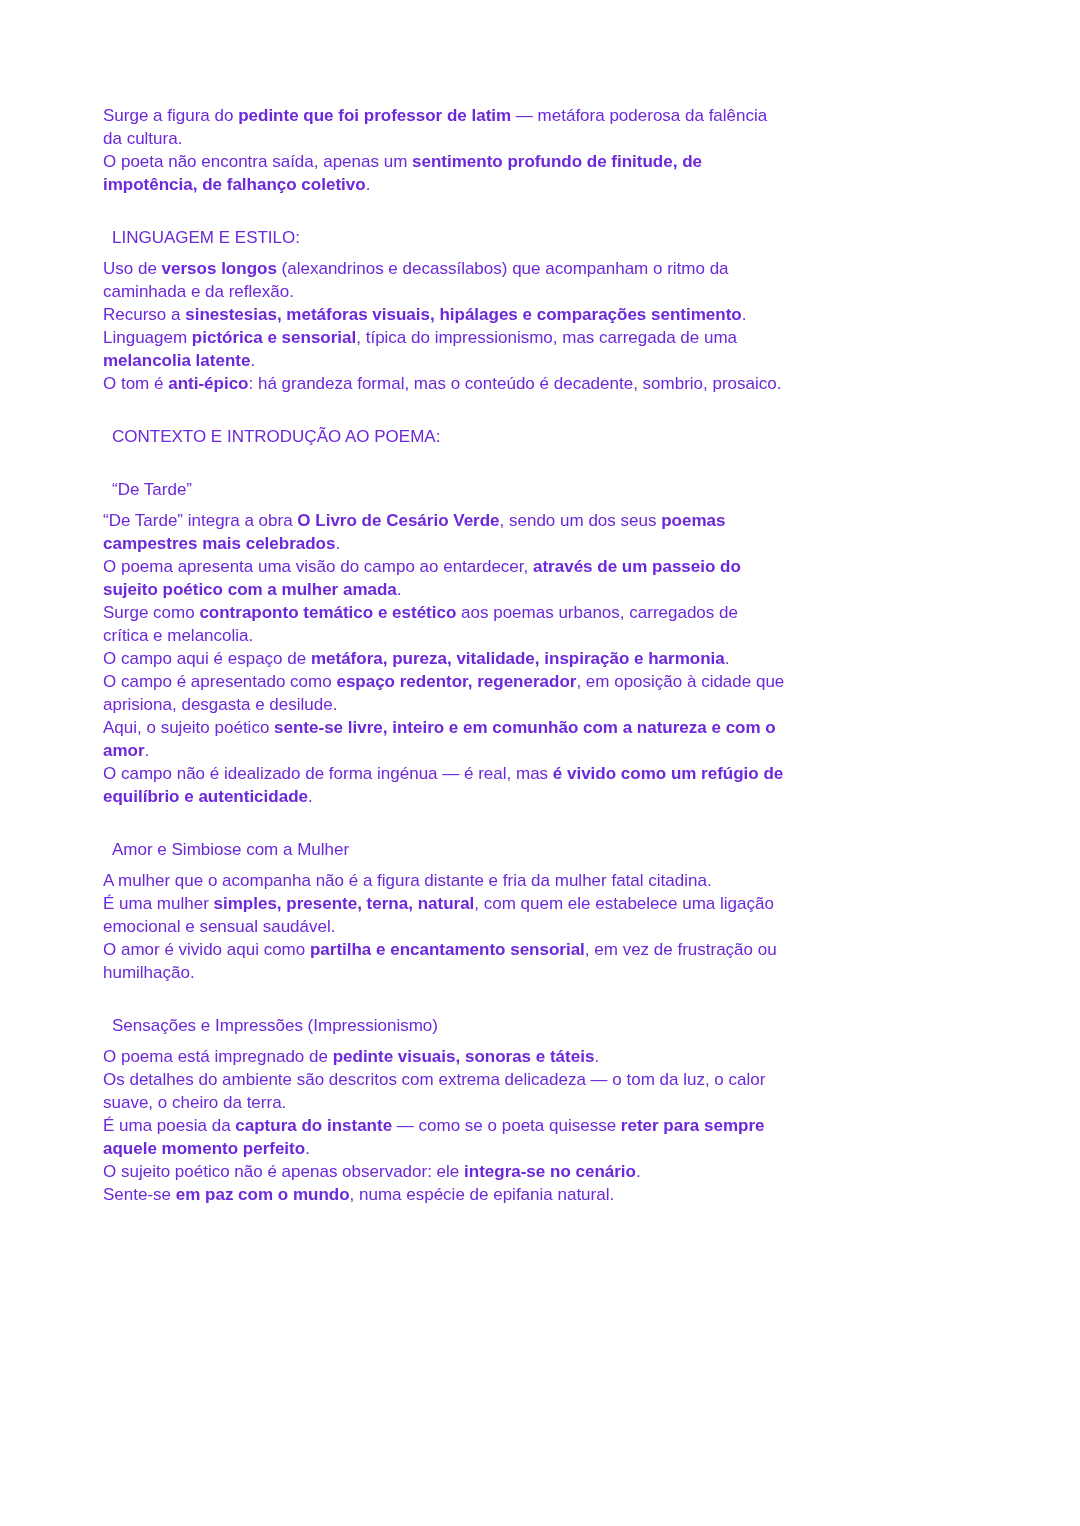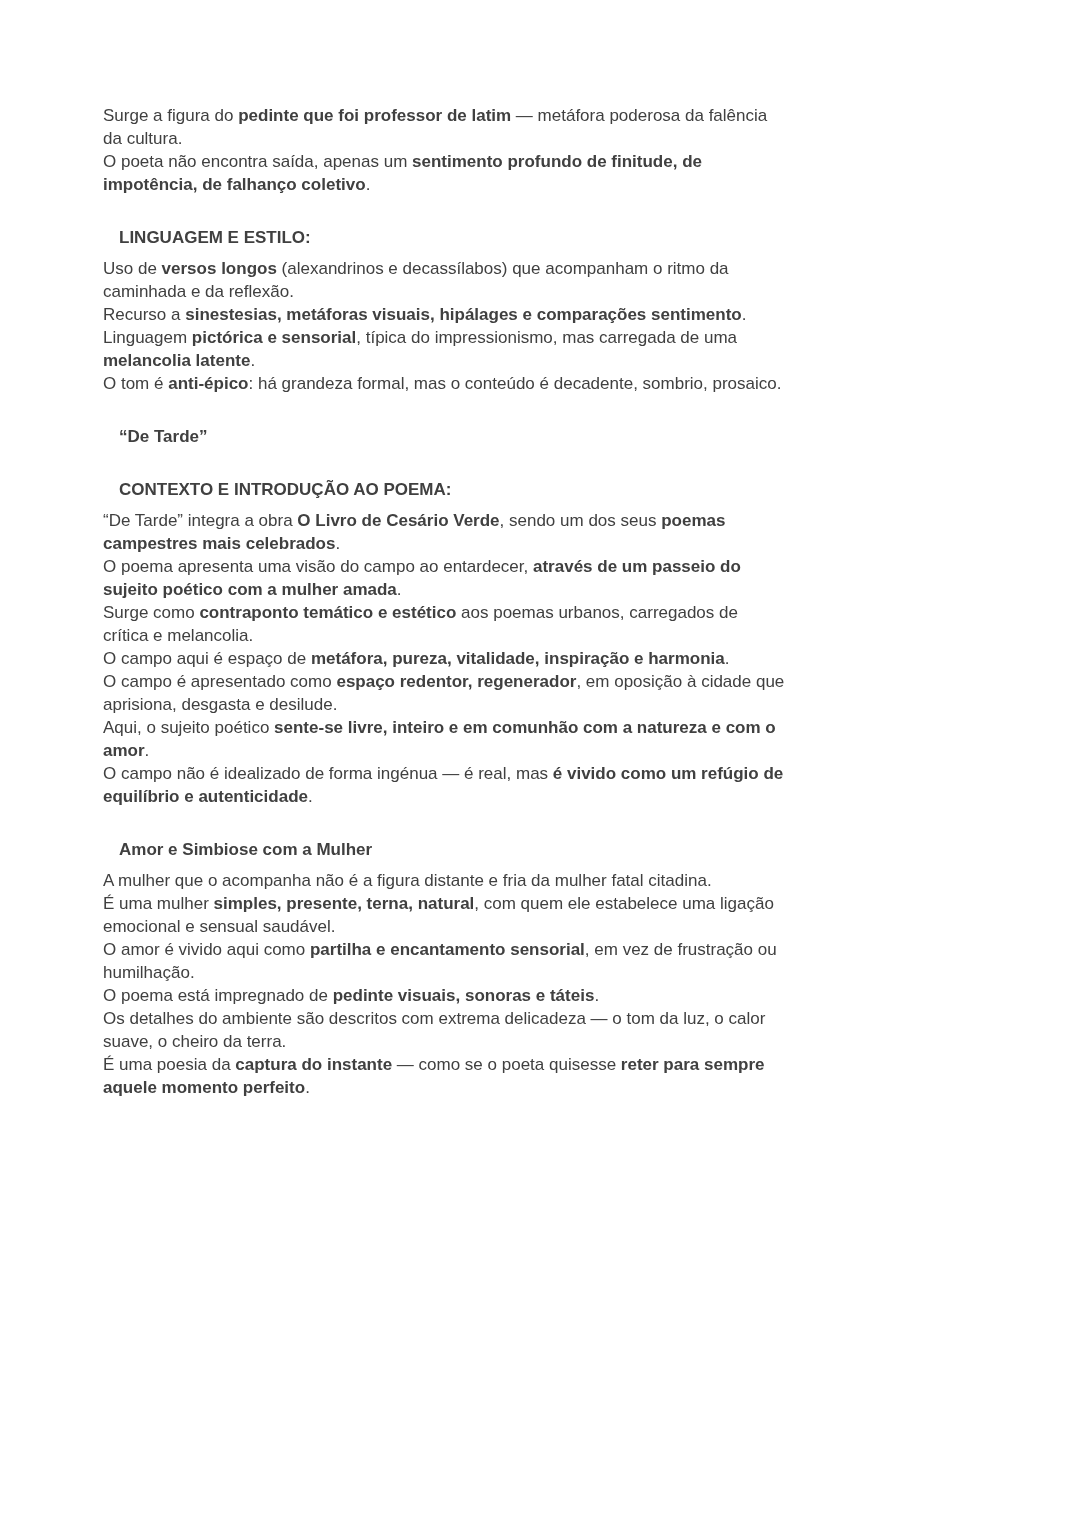--- a/index.html
+++ b/index.html
@@ -15,63 +15,66 @@
     font-size: 17px;
     line-height: 23px;
     color: #000000;
     overflow: hidden;
   }
   .para {
     margin: 0;
     white-space: pre-wrap;
   }
   .heading {
-    margin: 30px 0 8px 16px;
-    font-weight: 700;
+    margin: 30px 0 8px 9px;
+    font-weight: 400;
     white-space: pre-wrap;
   }
   #doc-content > .para:first-child { margin-top: 0; }
   .b { font-weight: 700; }
 </style>
 </head>
 <body>
 
 <div class="page">
-  <div id="doc-content" style="color: #404040;">
+  <div id="doc-content" style="color: #6d28d9;">
       <div class="para"><span>Surge a figura do </span><span class="b">pedinte que foi professor de latim</span><span> — metáfora poderosa da falência
 da cultura.
 </span><span>O poeta não encontra saída, apenas um </span><span class="b">sentimento profundo de finitude, de
 impotência, de falhanço coletivo</span><span>.</span></div>
       <div class="heading">LINGUAGEM E ESTILO:</div>
       <div class="para"><span>Uso de </span><span class="b">versos longos</span><span> (alexandrinos e decassílabos) que acompanham o ritmo da
 caminhada e da reflexão.
 </span><span>Recurso a </span><span class="b">sinestesias, metáforas visuais, hipálages e comparações sentimento</span><span>.
 Linguagem </span><span class="b">pictórica e sensorial</span><span>, típica do impressionismo, mas carregada de uma
 </span><span class="b">melancolia latente</span><span>.
 O tom é </span><span class="b">anti-épico</span><span>: há grandeza formal, mas o conteúdo é decadente, sombrio, prosaico.</span></div>
+      <div class="heading">CONTEXTO E INTRODUÇÃO AO POEMA:</div>
       <div class="heading">“De Tarde”</div>
-      <div class="heading">CONTEXTO E INTRODUÇÃO AO POEMA:</div>
       <div class="para"><span>“De Tarde” integra a obra </span><span class="b">O Livro de Cesário Verde</span><span>, sendo um dos seus </span><span class="b">poemas
 campestres mais celebrados</span><span>.
 O poema apresenta uma visão do campo ao entardecer, </span><span class="b">através de um passeio do
 sujeito poético com a mulher amada</span><span>.
 Surge como </span><span class="b">contraponto temático e estético</span><span> aos poemas urbanos, carregados de
 crítica e melancolia.
 </span><span>O campo aqui é espaço de </span><span class="b">metáfora, pureza, vitalidade, inspiração e harmonia</span><span>.</span></div>
       <div class="para"><span>O campo é apresentado como </span><span class="b">espaço redentor, regenerador</span><span>, em oposição à cidade que
 aprisiona, desgasta e desilude.
 </span><span>Aqui, o sujeito poético </span><span class="b">sente-se livre, inteiro e em comunhão com a natureza e com o
 amor</span><span>.
 O campo não é idealizado de forma ingénua — é real, mas </span><span class="b">é vivido como um refúgio de
 equilíbrio e autenticidade</span><span>.</span></div>
       <div class="heading">Amor e Simbiose com a Mulher</div>
       <div class="para"><span>A mulher que o acompanha não é a figura distante e fria da mulher fatal citadina.
 É uma mulher </span><span class="b">simples, presente, terna, natural</span><span>, com quem ele estabelece uma ligação
 emocional e sensual saudável.
 O amor é vivido aqui como </span><span class="b">partilha e encantamento sensorial</span><span>, em vez de frustração ou
 humilhação.</span></div>
+      <div class="heading">Sensações e Impressões (Impressionismo)</div>
       <div class="para"><span>O poema está impregnado de </span><span class="b">pedinte visuais, sonoras e táteis</span><span>.
 Os detalhes do ambiente são descritos com extrema delicadeza — o tom da luz, o calor
 suave, o cheiro da terra.
 É uma poesia da </span><span class="b">captura do instante</span><span> — como se o poeta quisesse </span><span class="b">reter para sempre
 aquele momento perfeito</span><span>.</span></div>
+      <div class="para"><span>O sujeito poético não é apenas observador: ele </span><span class="b">integra-se no cenário</span><span>.
+Sente-se </span><span class="b">em paz com o mundo</span><span>, numa espécie de epifania natural.</span></div>
     </div>
 </div>
 
 </body></html>

